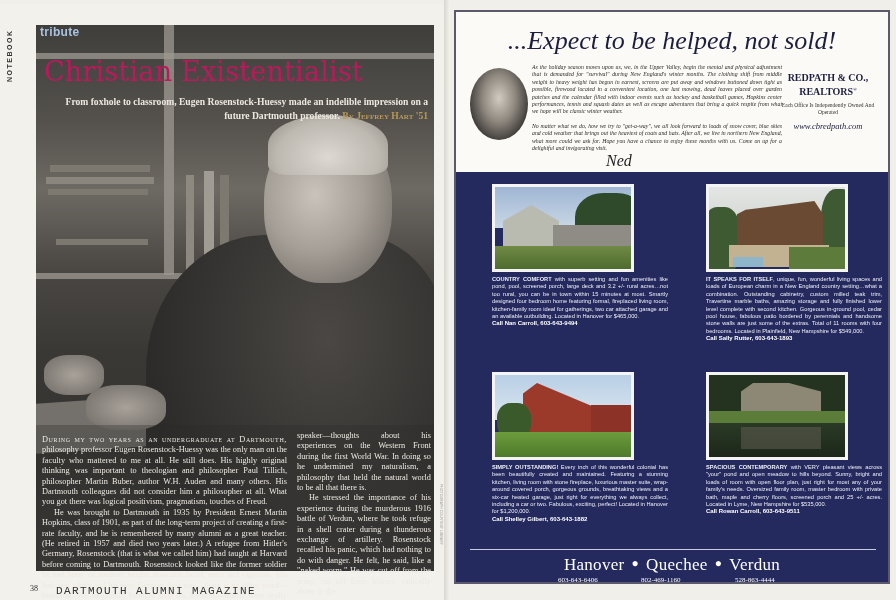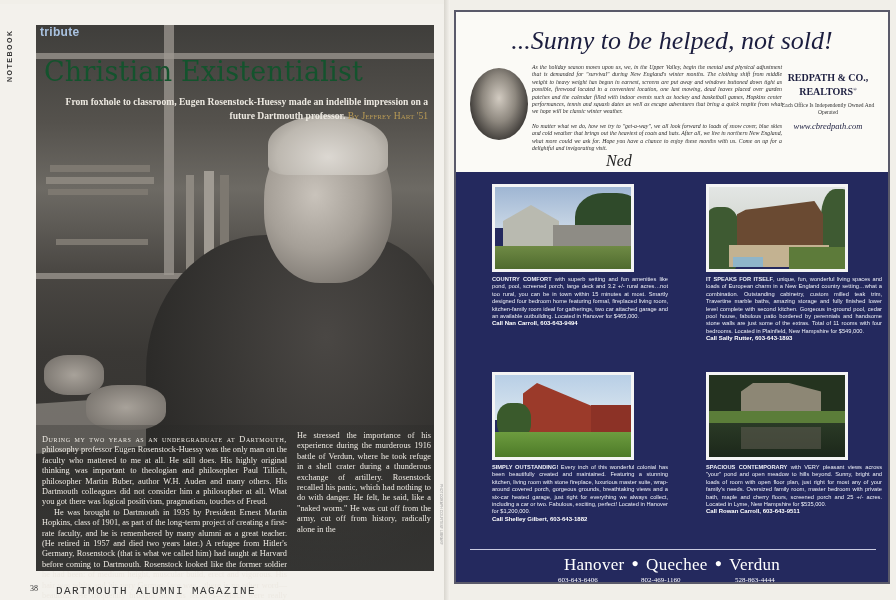--- a/index.html
+++ b/index.html
@@ -18,23 +18,23 @@
     background: radial-gradient(ellipse at 40% 45%, #c9c3bb 0%, #a59f97 45%, #6e6963 90%); }
   .hair { position: absolute; left: 232px; top: 90px; width: 120px; height: 60px; border-radius: 60% 60% 20% 20%;
     background: radial-gradient(ellipse at 50% 70%, #dcd8d2 0%, #bdb8b0 60%, #8d8881 100%); }
   .body-coat { position: absolute; left: 110px; top: 210px; width: 300px; height: 340px; border-radius: 40% 30% 0 0;
     background: radial-gradient(ellipse at 60% 30%, #4a4744 0%, #2c2b29 70%); }
   .hand { position: absolute; border-radius: 40%; background: radial-gradient(ellipse, #a8a29a 0%, #7a756f 80%); }
   .paper-sheet { position: absolute; left: 0; top: 375px; width: 110px; height: 50px; background: #8f8a83; transform: skewY(-4deg); opacity: .7; }
   .text-overlay { position: absolute; left: 0; right: 0; top: 400px; bottom: 0; background: linear-gradient(180deg, rgba(40,40,38,0.3), rgba(60,60,58,0.55)); }
 
   .tag-tribute { position: absolute; left: 40px; top: 21px; font-family: "Liberation Sans", sans-serif; font-weight: bold; font-size: 12px; color: #a9c2e0; letter-spacing: .3px; }
-  .title { position: absolute; left: 44px; top: 52px; font-family: "DejaVu Serif", serif; font-size: 27px; color: #14532d; letter-spacing: .2px; }
+  .title { position: absolute; left: 44px; top: 52px; font-family: "DejaVu Serif", serif; font-size: 27px; color: #be185d; letter-spacing: .2px; }
   .deck { position: absolute; left: 60px; top: 91px; width: 368px; text-align: right; font-family: "Liberation Serif", serif; font-size: 9.6px; line-height: 14px; color: #ece8e0; font-weight: bold; }
-  .byline { color: #b89a55; font-variant: small-caps; font-weight: normal; }
+  .byline { color: #b89a55; font-variant: small-caps; font-weight: bold; }
 
   .article { position: absolute; top: 431px; font-family: "Liberation Serif", serif; font-size: 8.3px; line-height: 10.4px; color: #ede9e2; text-align: justify; }
   .col1 { left: 42px; width: 245px; }
   .col2 { left: 297px; width: 134px; top: 427px; }
   .article p { margin: 0; }
   .article p + p { text-indent: 12px; }
   .smallcaps { font-variant: small-caps; letter-spacing: .6px; margin-top: 36px; }
 
   .folio { position: absolute; left: 30px; top: 580px; font-family: "Liberation Serif", serif; font-size: 8px; color: #333; }
   .mag-name { position: absolute; left: 56px; top: 581px; font-family: Liberation Mono, monospace; font-size: 11px; letter-spacing: 1.4px; color: #333; }
@@ -112,33 +112,34 @@
   <div class="deck">
     <span>From foxhole to classroom, Eugen Rosenstock-Huessy made an indelible impression on a future Dartmouth professor.</span>
     <span class="byline">By Jeffrey Hart '51</span>
   </div>
 
   <div class="article col1">
     <p><span class="smallcaps">During my two years as an undergraduate at Dartmouth,</span><span> philosophy professor Eugen Rosenstock-Huessy was the only man on the faculty who mattered to me at all. He still does. His highly original thinking was important to theologian and philosopher Paul Tillich, philosopher Martin Buber, author W.H. Auden and many others. His Dartmouth colleagues did not consider him a philosopher at all. What you got there was logical positivism, pragmatism, touches of Freud.</span></p>
     <p><span>He was brought to Dartmouth in 1935 by President Ernest Martin Hopkins, class of 1901, as part of the long-term project of creating a first-rate faculty, and he is remembered by many alumni as a great teacher. (He retired in 1957 and died two years later.) A refugee from Hitler's Germany, Rosenstock (that is what we called him) had taught at Harvard before coming to Dartmouth. Rosenstock looked like the former soldier he had been: of medium height, muscular build, erect and vigorous. His hair was white and his very German face was—there is no other word—beautiful. He frequently brought into his lectures—which were really discussions, with him as the only</span></p>
   </div>
   <div class="article col2">
+    <p style="text-indent:0"><span>speaker—thoughts about his experiences on the Western Front during the first World War. In doing so he undermined my naturalism, a philosophy that held the natural world to be all that there is.</span></p>
     <p><span>He stressed the importance of his experience during the murderous 1916 battle of Verdun, where he took refuge in a shell crater during a thunderous exchange of artillery. Rosenstock recalled his panic, which had nothing to do with danger. He felt, he said, like a "naked worm." He was cut off from the army, cut off from history, radically alone in the</span></p>
   </div>
 
   <div class="folio">38</div>
   <div class="mag-name">DARTMOUTH ALUMNI MAGAZINE</div>
   <div class="credit-vert">PHOTOGRAPH COURTESY LIBRARY</div>
 </div>
 
 <div class="gutter"></div>
 
 <div class="right-page">
   <div class="ad-frame">
-    <div class="ad-headline">...Sunny to be helped, not sold!</div>
+    <div class="ad-headline">...Expect to be helped, not sold!</div>
 
     <div class="portrait"></div>
     <div class="letter">
       <p>As the holiday season moves upon us, we, in the Upper Valley, begin the mental and physical adjustment that is demanded for "survival" during New England's winter months. The clothing shift from middle weight to heavy weight has begun in earnest, screens are put away and windows buttoned down tight as possible, firewood located in a convenient location, one last mowing, dead leaves placed over garden patches and the calendar filled with indoor events such as hockey and basketball games, Hopkins center performances, tennis and squash dates as well as escape adventures that bring a quick respite from what we hope will be classic winter weather.</p>
       <p>No matter what we do, how we try to "get-a-way", we all look forward to loads of snow cover, blue skies and cold weather that brings out the heaviest of coats and hats. After all, we live in northern New England, what more could we ask for. Hope you have a chance to enjoy these months with us. Come on up for a delightful and invigorating visit.</p>
     </div>
     <div class="signature">Ned</div>
 
     <div class="cb-box">
       <div class="cb-name"><span>REDPATH &amp; CO., REALTORS</span><sup style="font-size:5px">®</sup></div>

